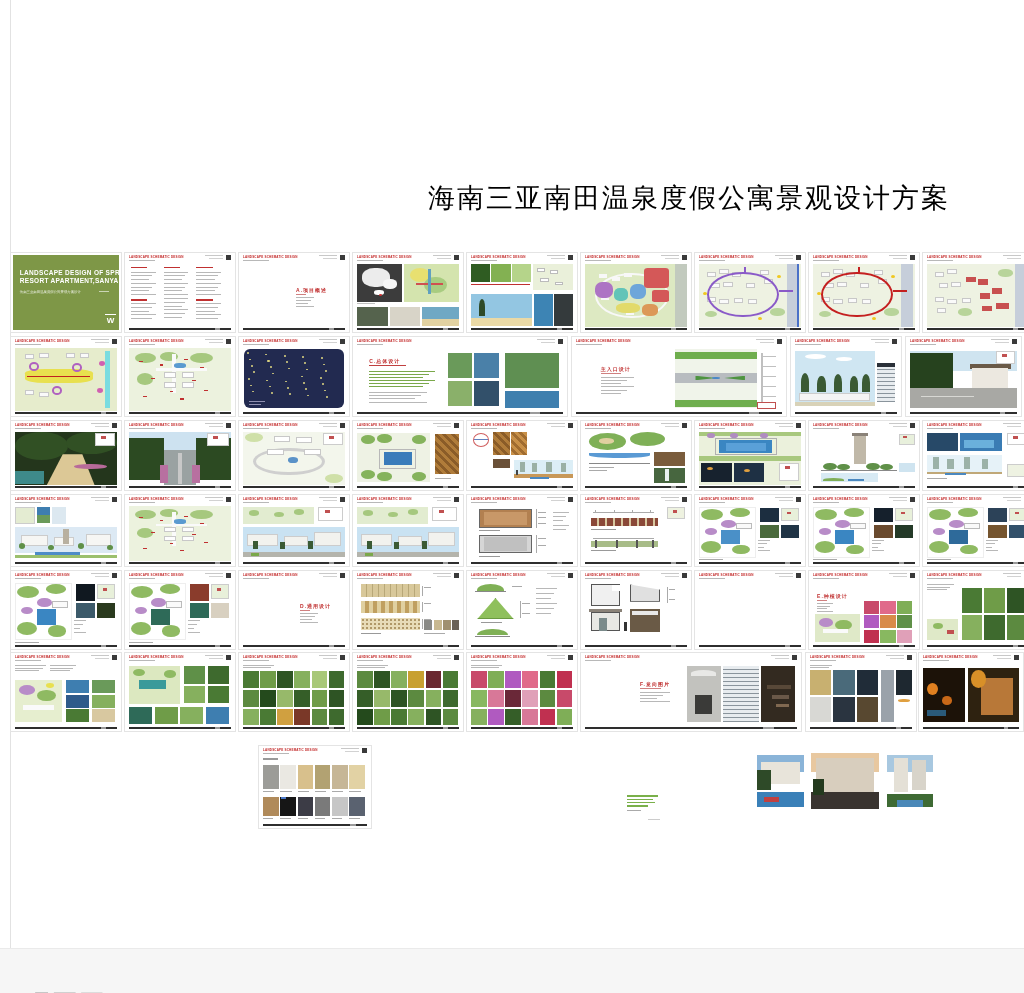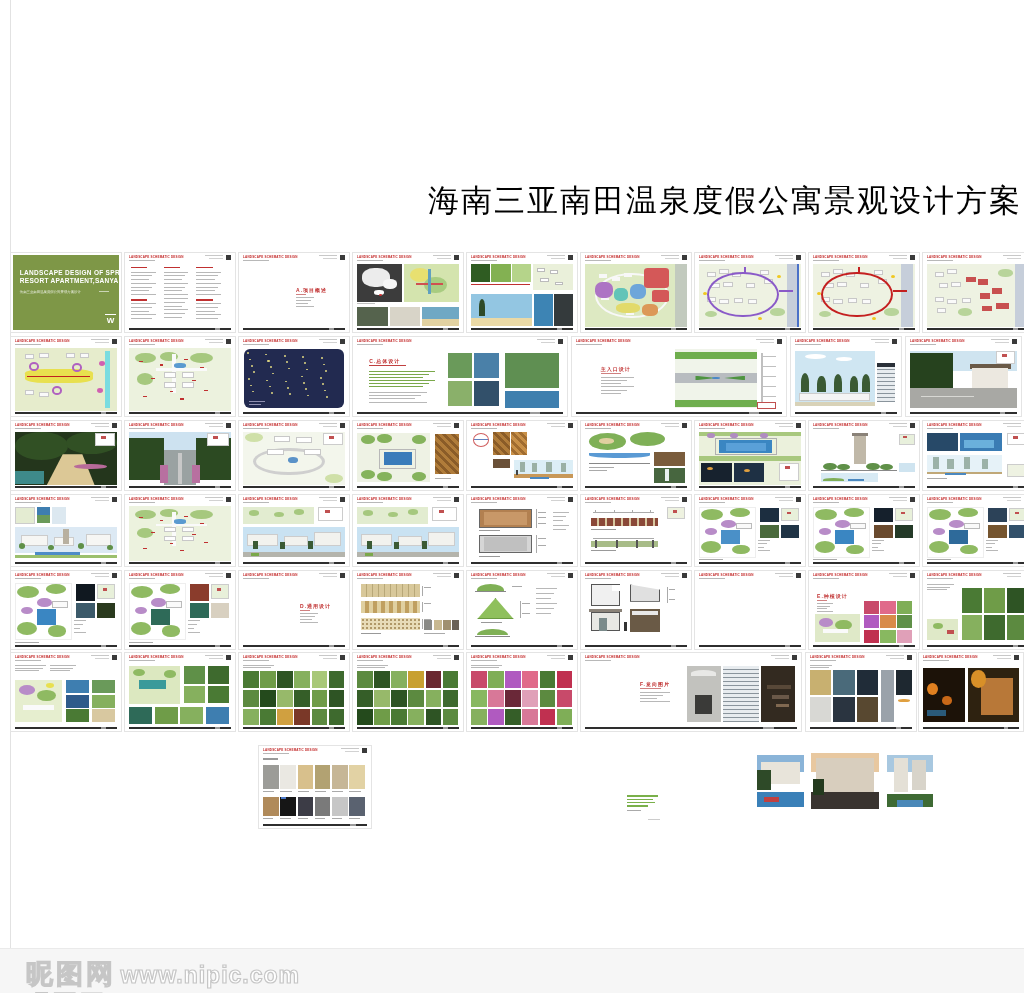--- a/index.html
+++ b/index.html
@@ -1,20 +1,20 @@
 <!DOCTYPE html>
 <html><head>
 <meta charset="utf-8">
 <style>
   html,body{margin:0;padding:0;background:#fff;}
   #canvas{position:relative;width:1024px;height:993px;background:#ffffff;overflow:hidden;
           font-family:"Liberation Sans","DejaVu Sans",sans-serif;}
   #left-line{position:absolute;left:10px;top:0;width:1px;height:948px;background:#e2e2e2;}
   #page-title{position:absolute;left:428px;top:180px;margin:0;font-family:"Liberation Serif","DejaVu Serif",serif;
-              font-weight:400;font-size:31px;letter-spacing:2px;color:#000;white-space:nowrap;}
+              font-weight:400;font-size:27px;letter-spacing:2px;color:#000;white-space:nowrap;}
   #grid{position:absolute;left:0;top:0;width:1024px;height:948px;}
   .slide{position:absolute;background:#fff;border:1px solid #e4e4e4;overflow:hidden;box-sizing:border-box;}
   .slide.noborder{border:none;}
   .hd{position:absolute;top:2px;left:4px;right:4px;height:8px;}
   .hd-title{position:absolute;left:0;top:0;font-size:3px;font-weight:bold;color:#c22525;letter-spacing:.2px;white-space:nowrap;}
   .hd-sub{position:absolute;left:0;top:5px;width:26px;height:1px;background:#b8b8b8;}
   .meta1{position:absolute;right:8px;top:0;width:18px;height:1px;background:#c8c8c8;}
   .meta2{position:absolute;right:8px;top:2.5px;width:14px;height:1px;background:#d2d2d2;}
   .meta-logo{position:absolute;right:0;top:0;width:5px;height:5px;background:#3a3a3a;}
   .ct{position:absolute;left:4px;right:4px;top:11px;bottom:5px;}
@@ -1499,18 +1499,14 @@
         <div class="tile" style="background: rgb(58, 52, 48); width: 38%; height: 20%; left: 30%; top: 56%;"></div>
         <div class="tile" style="background: rgb(36, 58, 30); width: 6%; height: 20%; left: 31%; top: 40%;"></div>
         <div class="tile" style="background: rgb(168, 200, 224); width: 26%; height: 20%; left: 72%; top: 12%;"></div>
         <div class="tile" style="background: rgb(228, 224, 214); width: 8%; height: 40%; left: 76%; top: 16%;"></div>
         <div class="tile" style="background: rgb(216, 212, 202); width: 8%; height: 36%; left: 86%; top: 18%;"></div>
         <div class="tile" style="background: rgb(62, 106, 52); width: 26%; height: 16%; left: 72%; top: 58%;"></div>
         <div class="tile" style="background: rgb(74, 136, 184); width: 14%; height: 8%; left: 78%; top: 66%;"></div>
       </div>
     </div>
   <div id="bottom-strip"></div>
-  <div id="watermark">
-    <span class="cn">昵图网</span>
-    <span class="url">www.nipic.com</span>
-  </div>
   <div id="watermark2">昵图网</div>
 </div>
 
 </body></html>

